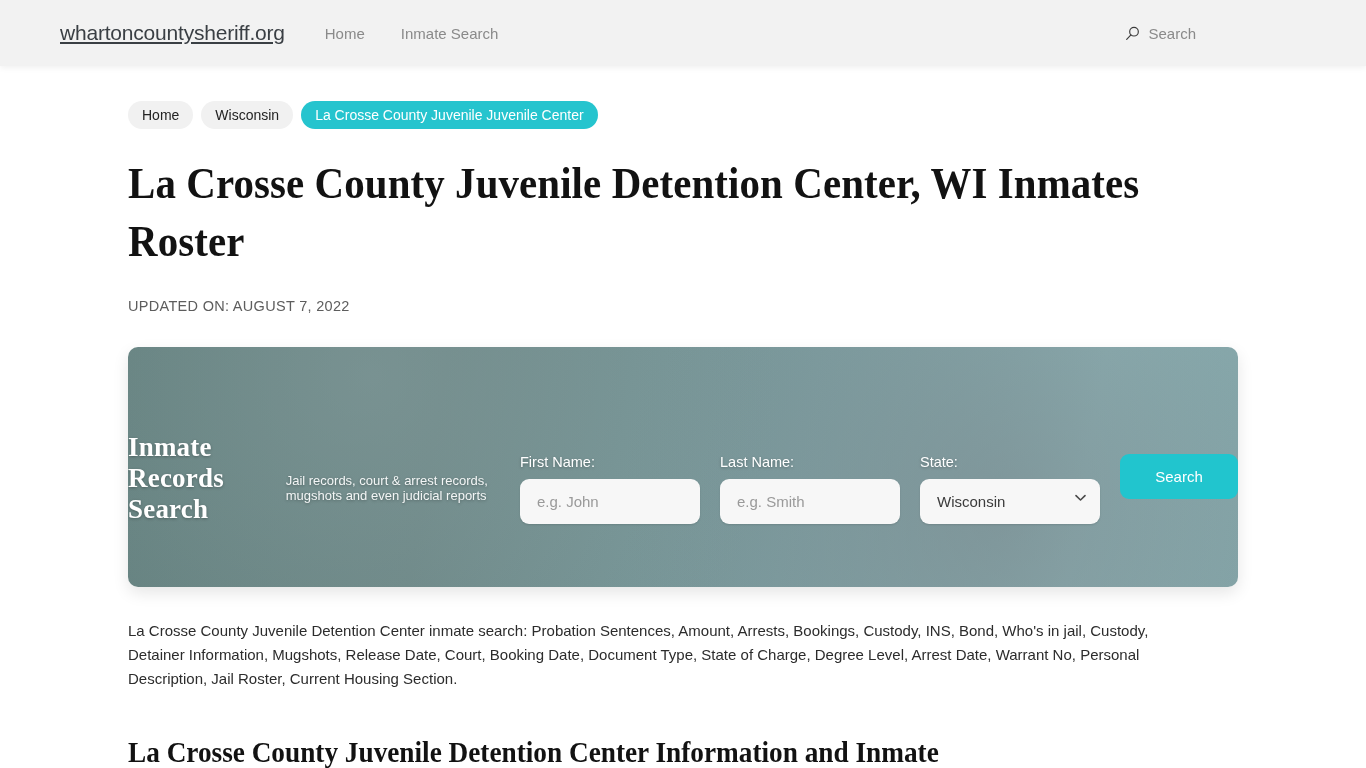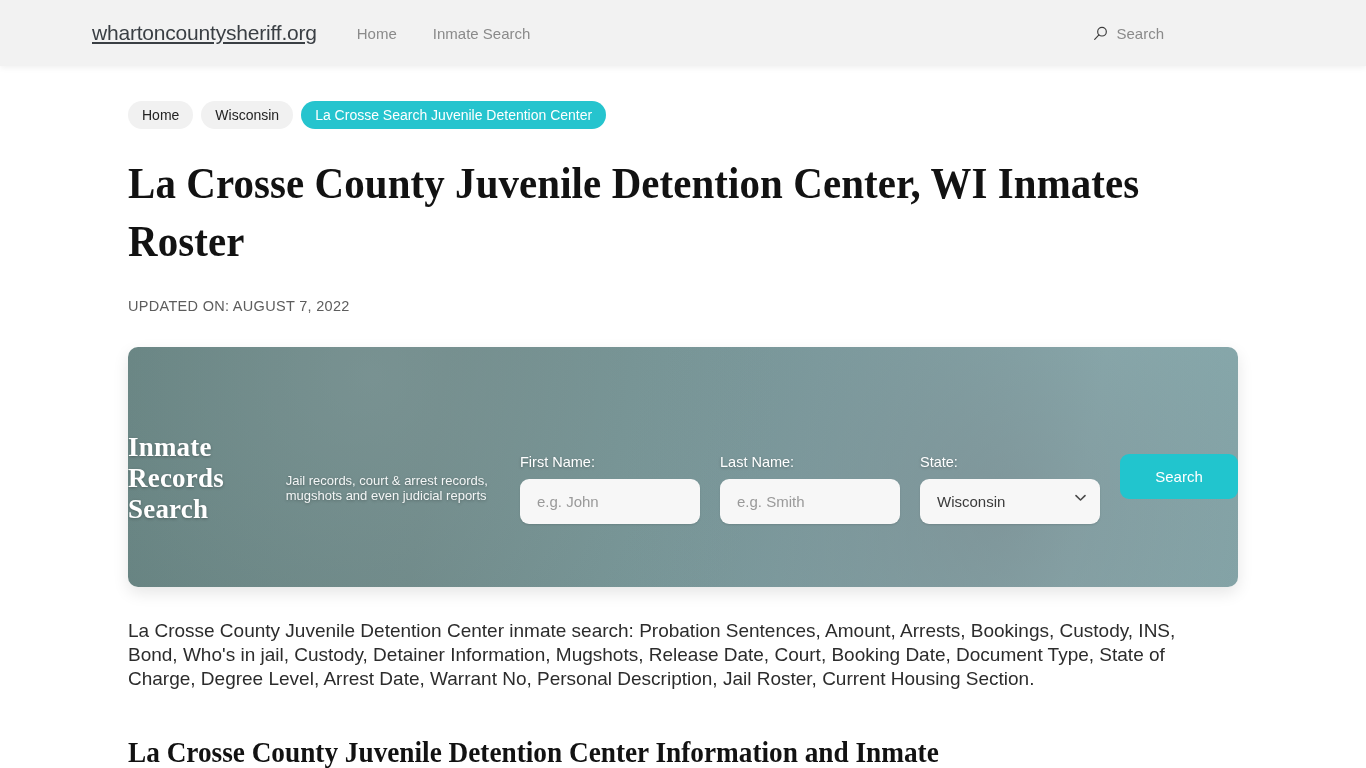--- a/index.html
+++ b/index.html
@@ -16,21 +16,21 @@
     position: relative;
     height: 66px;
     background: #f2f2f2;
     box-shadow: 0 2px 6px rgba(0,0,0,0.06);
     display: flex;
     align-items: center;
     z-index: 5;
   }
   .header-inner {
     width: 100%;
-    padding: 0 92px;
+    padding: 0 60px;
     display: flex;
   }
   .brand {
     font-size: 21px;
     color: #3a3f44;
     letter-spacing: -0.2px;
     font-weight: 400;
     white-space: nowrap;
   }
   .nav {
@@ -195,21 +195,21 @@
     background: #21c5ce;
     color: #ffffff;
     font-size: 15px;
     font-family: "Liberation Sans", sans-serif;
     cursor: pointer;
   }
 
   
   .intro-copy {
     margin-top: 32px;
-    font-size: 19px;
+    font-size: 15px;
     line-height: 24px;
     color: #2c2c2c;
     max-width: 1060px;
   }
 
   h2.section-heading {
     font-family: "Liberation Serif", serif;
     font-weight: 700;
     font-size: 29px;
     line-height: 38px;
@@ -241,21 +241,21 @@
       <span class="header-search-label">Search</span>
     </div>
   </div>
 </header>
 
 <main class="page">
 
   <nav class="breadcrumb">
     <a class="crumb" href="#">Home</a>
     <a class="crumb" href="#">Wisconsin</a>
-    <a class="crumb active" href="#">La Crosse Search Juvenile Detention Center</a>
+    <a class="crumb active" href="#">La Crosse County Juvenile Juvenile Center</a>
   </nav>
 
   <h1 class="page-title">La Crosse County Juvenile Detention Center, WI Inmates Roster</h1>
 
   <div class="updated-on">UPDATED ON: AUGUST 7, 2022</div>
 
   <section class="search-panel">
     <div class="panel-inner">
 
       <div class="panel-title">Inmate Records Search</div>

